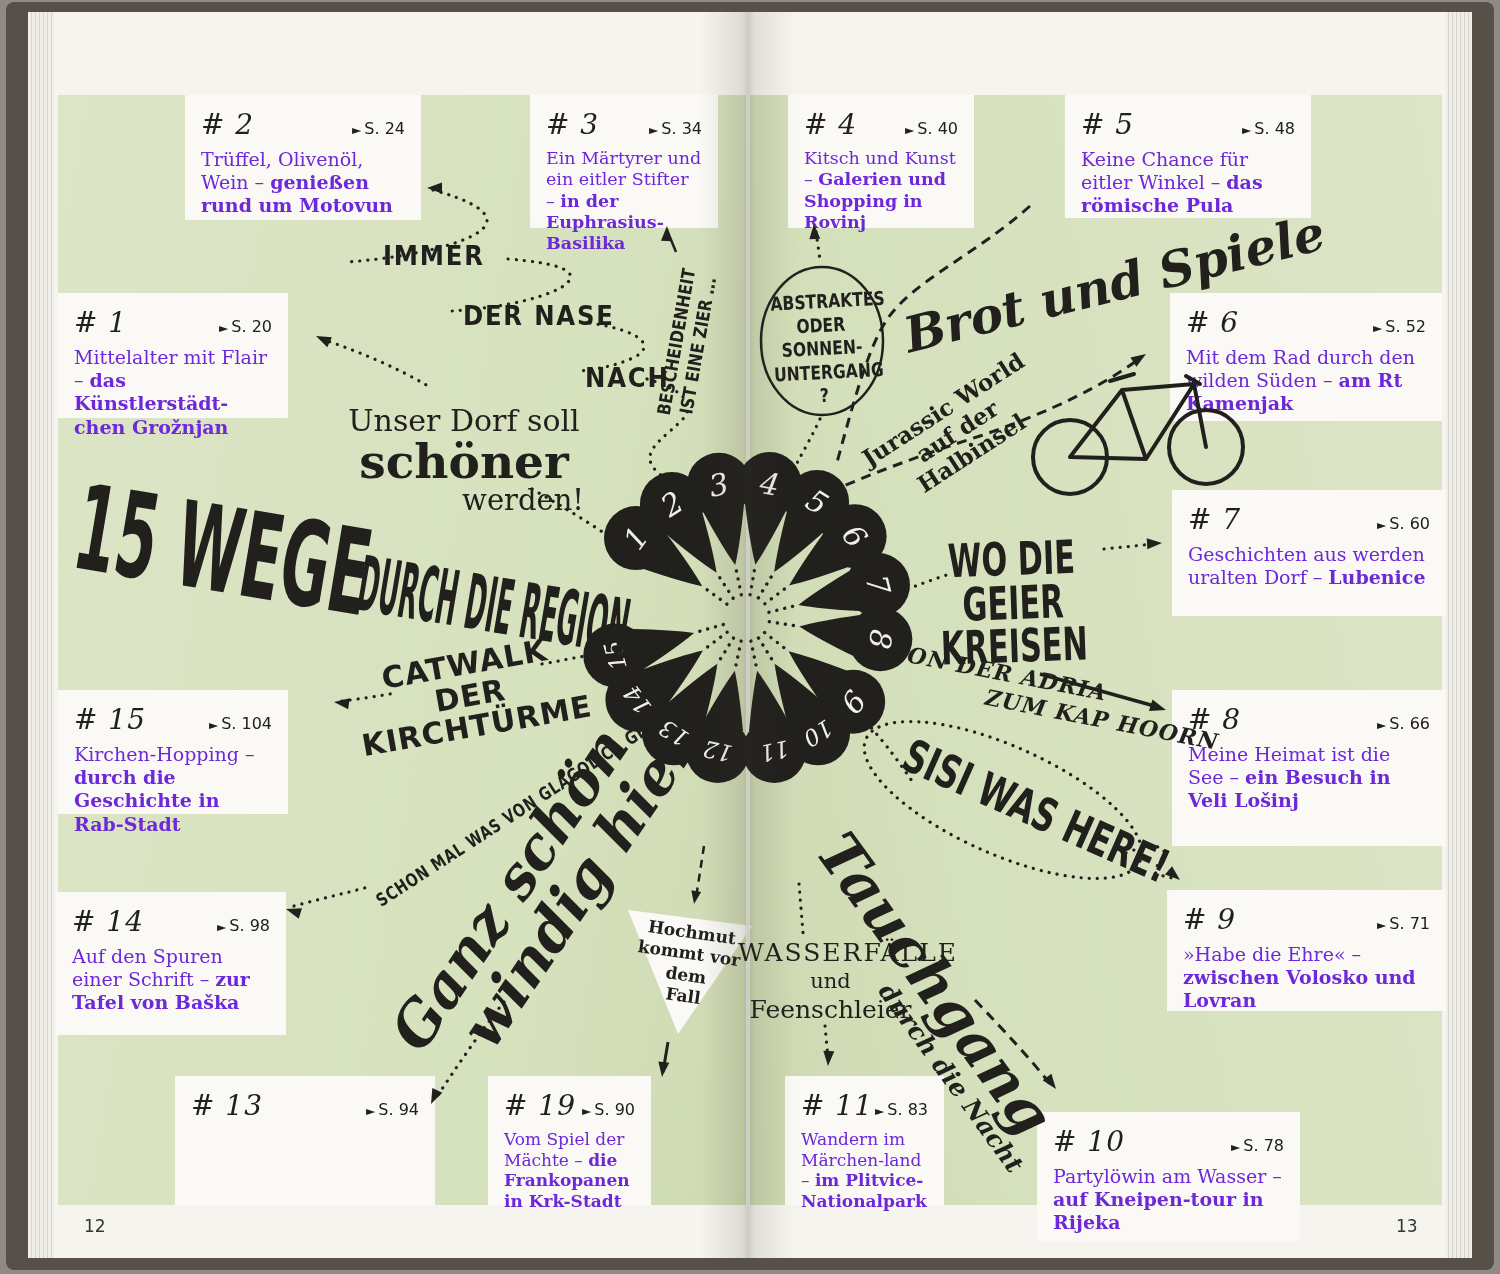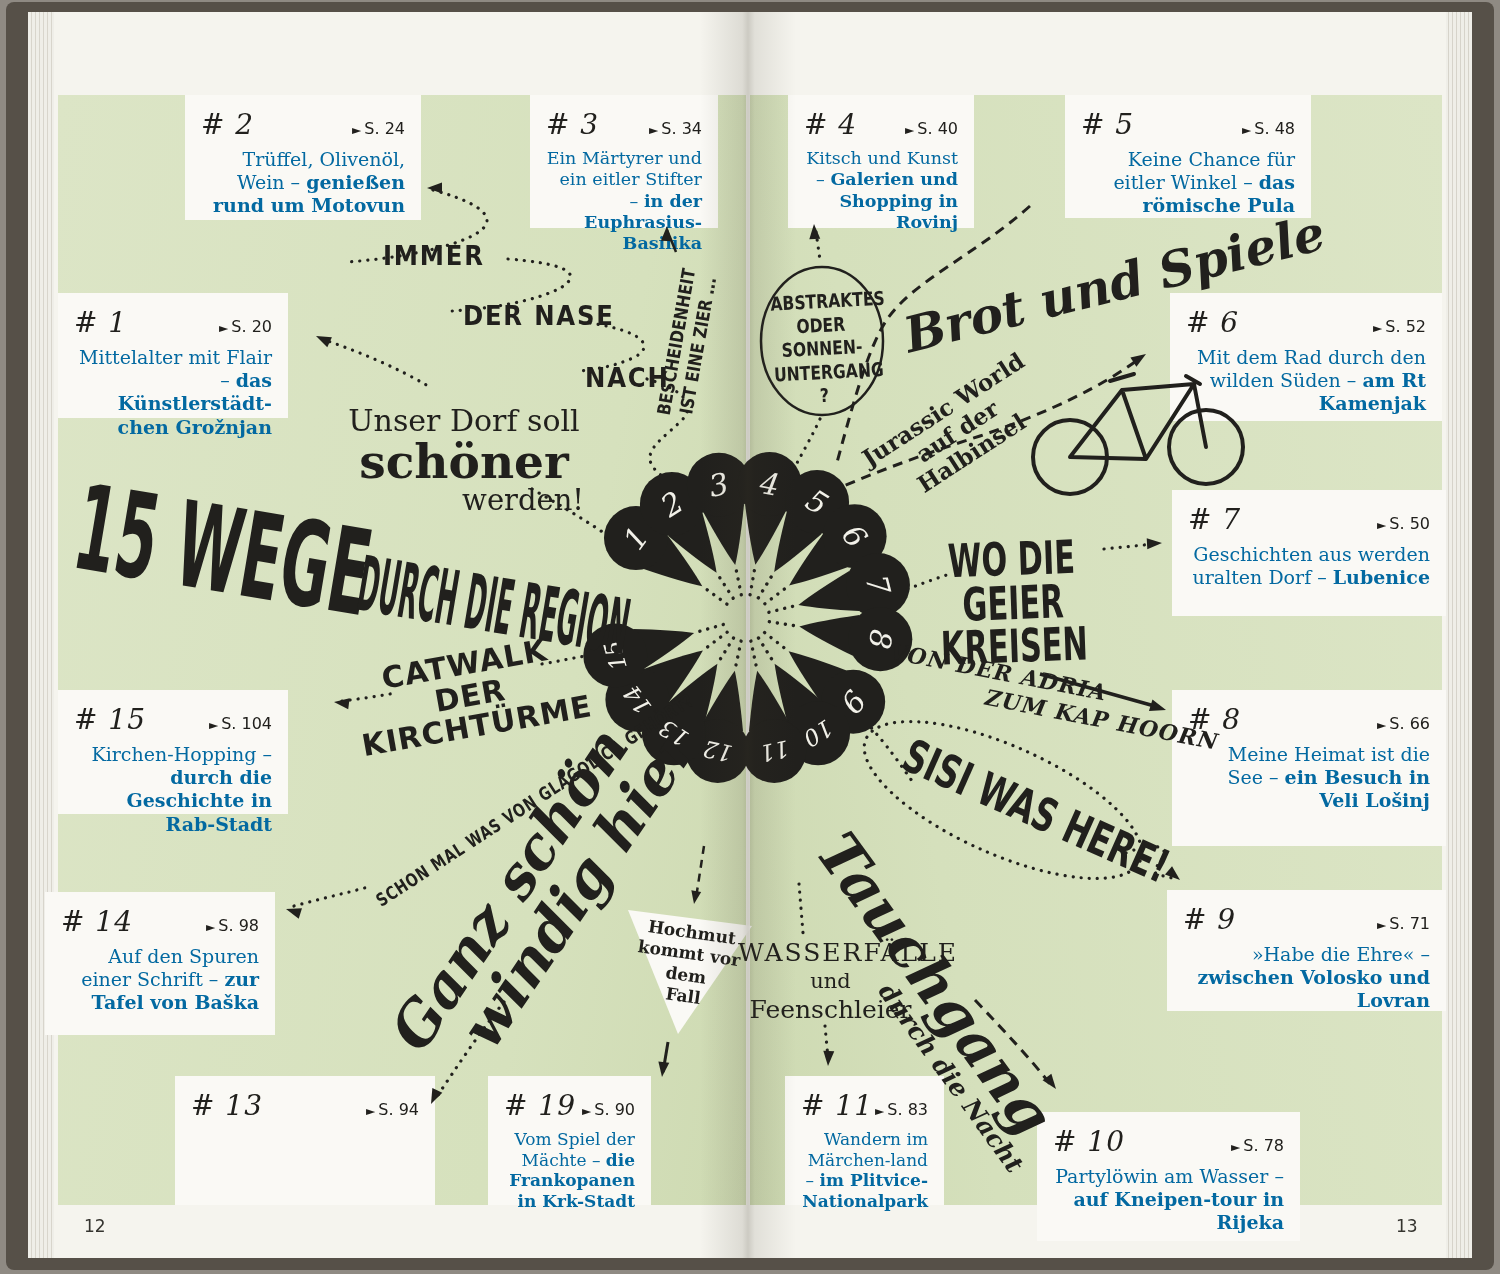--- a/index.html
+++ b/index.html
@@ -14,33 +14,33 @@
   #green-right{left:750px;width:692px;background:linear-gradient(260deg,#dce5c6 0%,#d5e0bc 72%,#cdd9b1 100%);}
   #gutter{position:absolute;left:700px;top:12px;width:96px;bottom:16px;z-index:7;pointer-events:none;
     background:linear-gradient(to right,rgba(60,55,40,0) 0%,rgba(60,55,40,.13) 44%,rgba(60,55,40,.22) 50%,rgba(60,55,40,.11) 57%,rgba(60,55,40,0) 100%);}
   #art{position:absolute;left:0;top:0;z-index:5;}
   
   .card{position:absolute;background:#faf9f5;z-index:4;padding:13px 16px 10px;box-sizing:border-box;}
   .card .head{display:flex;justify-content:space-between;align-items:baseline;margin-bottom:7px;}
   .card .num{font-style:italic;font-size:28px;letter-spacing:1px;}
   .card .pref{font-family:"DejaVu Sans",sans-serif;font-size:16px;white-space:nowrap;}
   .card .pref .mk{font-size:12px;margin-right:3px;}
-  .card .desc{font-size:19px;line-height:1.22;color:#0369a1;text-align:right;}
+  .card .desc{font-size:19px;line-height:1.22;color:#6d28d9;}
   .card .desc b{font-weight:bold;}
   .pos-c2{left:185px;top:95px;width:236px;height:125px;}
   .pos-c3{left:530px;top:95px;width:188px;height:133px;}
   .pos-c3 .desc,.pos-c4 .desc{font-size:17.5px;}
   .pos-c4{left:788px;top:95px;width:186px;height:133px;}
   .pos-c5{left:1065px;top:95px;width:246px;height:123px;}
   .pos-c1{left:58px;top:293px;width:230px;height:125px;}
   .pos-c6{left:1170px;top:293px;width:272px;height:128px;}
   .pos-c7{left:1172px;top:490px;width:274px;height:126px;}
   .pos-c8{left:1172px;top:690px;width:274px;height:156px;}
   .pos-c15{left:58px;top:690px;width:230px;height:124px;}
-  .pos-c14{left:45px;top:892px;width:230px;height:143px;}
+  .pos-c14{left:56px;top:892px;width:230px;height:143px;}
   .pos-c9{left:1167px;top:890px;width:279px;height:121px;}
   .pos-c13{left:175px;top:1076px;width:260px;height:129px;}
   .pos-c12{left:488px;top:1076px;width:163px;height:129px;}
   .pos-c12 .desc,.pos-c11 .desc{font-size:17px;}
   .pos-c11{left:785px;top:1076px;width:159px;height:129px;}
   .pos-c10{left:1037px;top:1076px;width:263px;height:129px;margin-top:36px;}
   
   .lbl{position:absolute;z-index:6;white-space:nowrap;}
   .sans{font-family:"DejaVu Sans",sans-serif;font-weight:bold;}
   #title{left:84px;top:30px;font-size:37px;letter-spacing:1px;z-index:6;}
@@ -250,21 +250,21 @@
   <div class="card pos-c6">
     <div class="head">
         <span class="num"># 6</span>
       <span class="pref"><span class="mk">►</span><span>S. 52</span></span>
       </div>
     <div class="desc"><span>Mit dem Rad durch den wilden Süden – </span><b>am Rt Kamenjak</b></div>
   </div>
   <div class="card pos-c7">
     <div class="head">
         <span class="num"># 7</span>
-      <span class="pref"><span class="mk">►</span><span>S. 50</span></span>
+      <span class="pref"><span class="mk">►</span><span>S. 60</span></span>
       </div>
     <div class="desc"><span>Geschichten aus werden uralten Dorf – </span><b>Lubenice</b></div>
   </div>
   <div class="card pos-c8">
     <div class="head">
         <span class="num"># 8</span>
       <span class="pref"><span class="mk">►</span><span>S. 66</span></span>
       </div>
     <div class="desc"><span>Meine Heimat ist die See – </span><b>ein Besuch in Veli Lošinj</b></div>
   </div>

